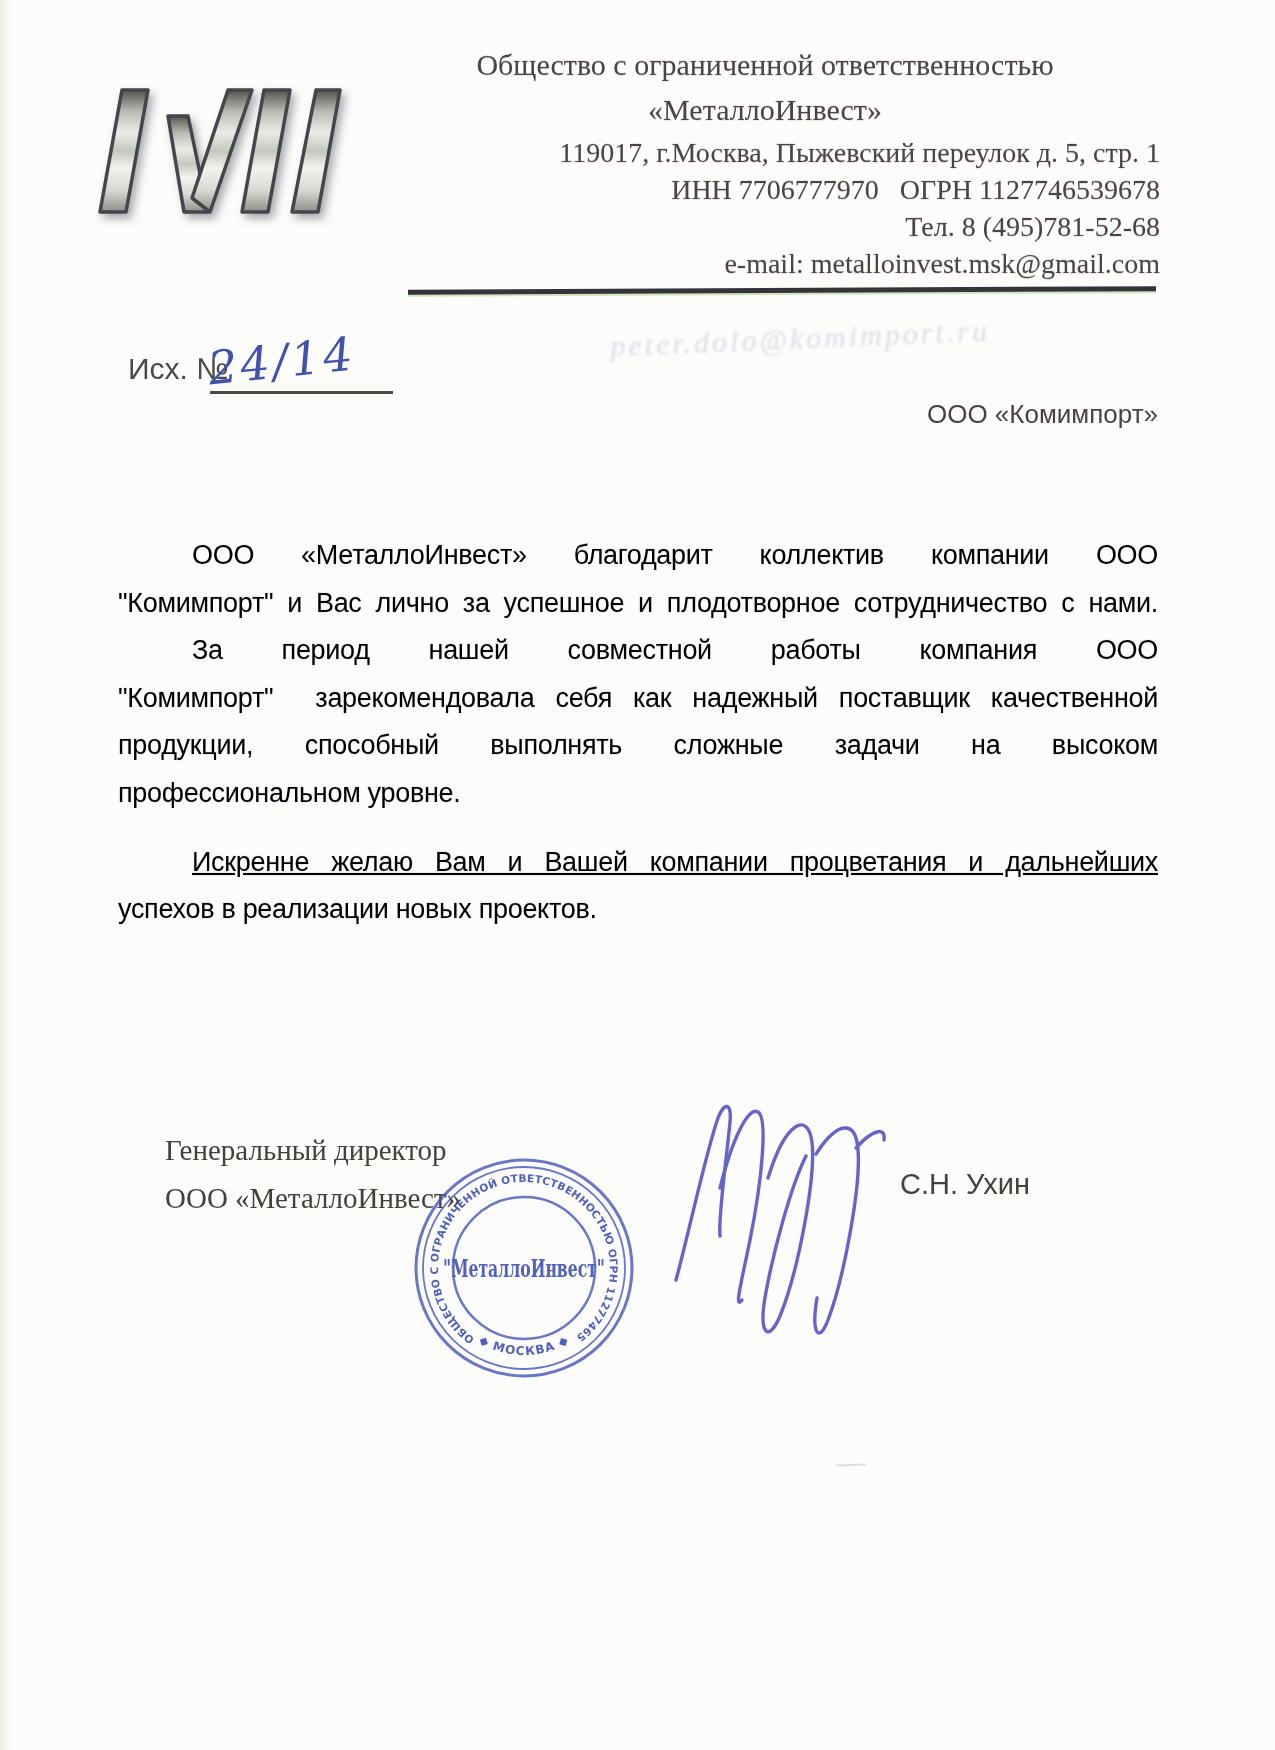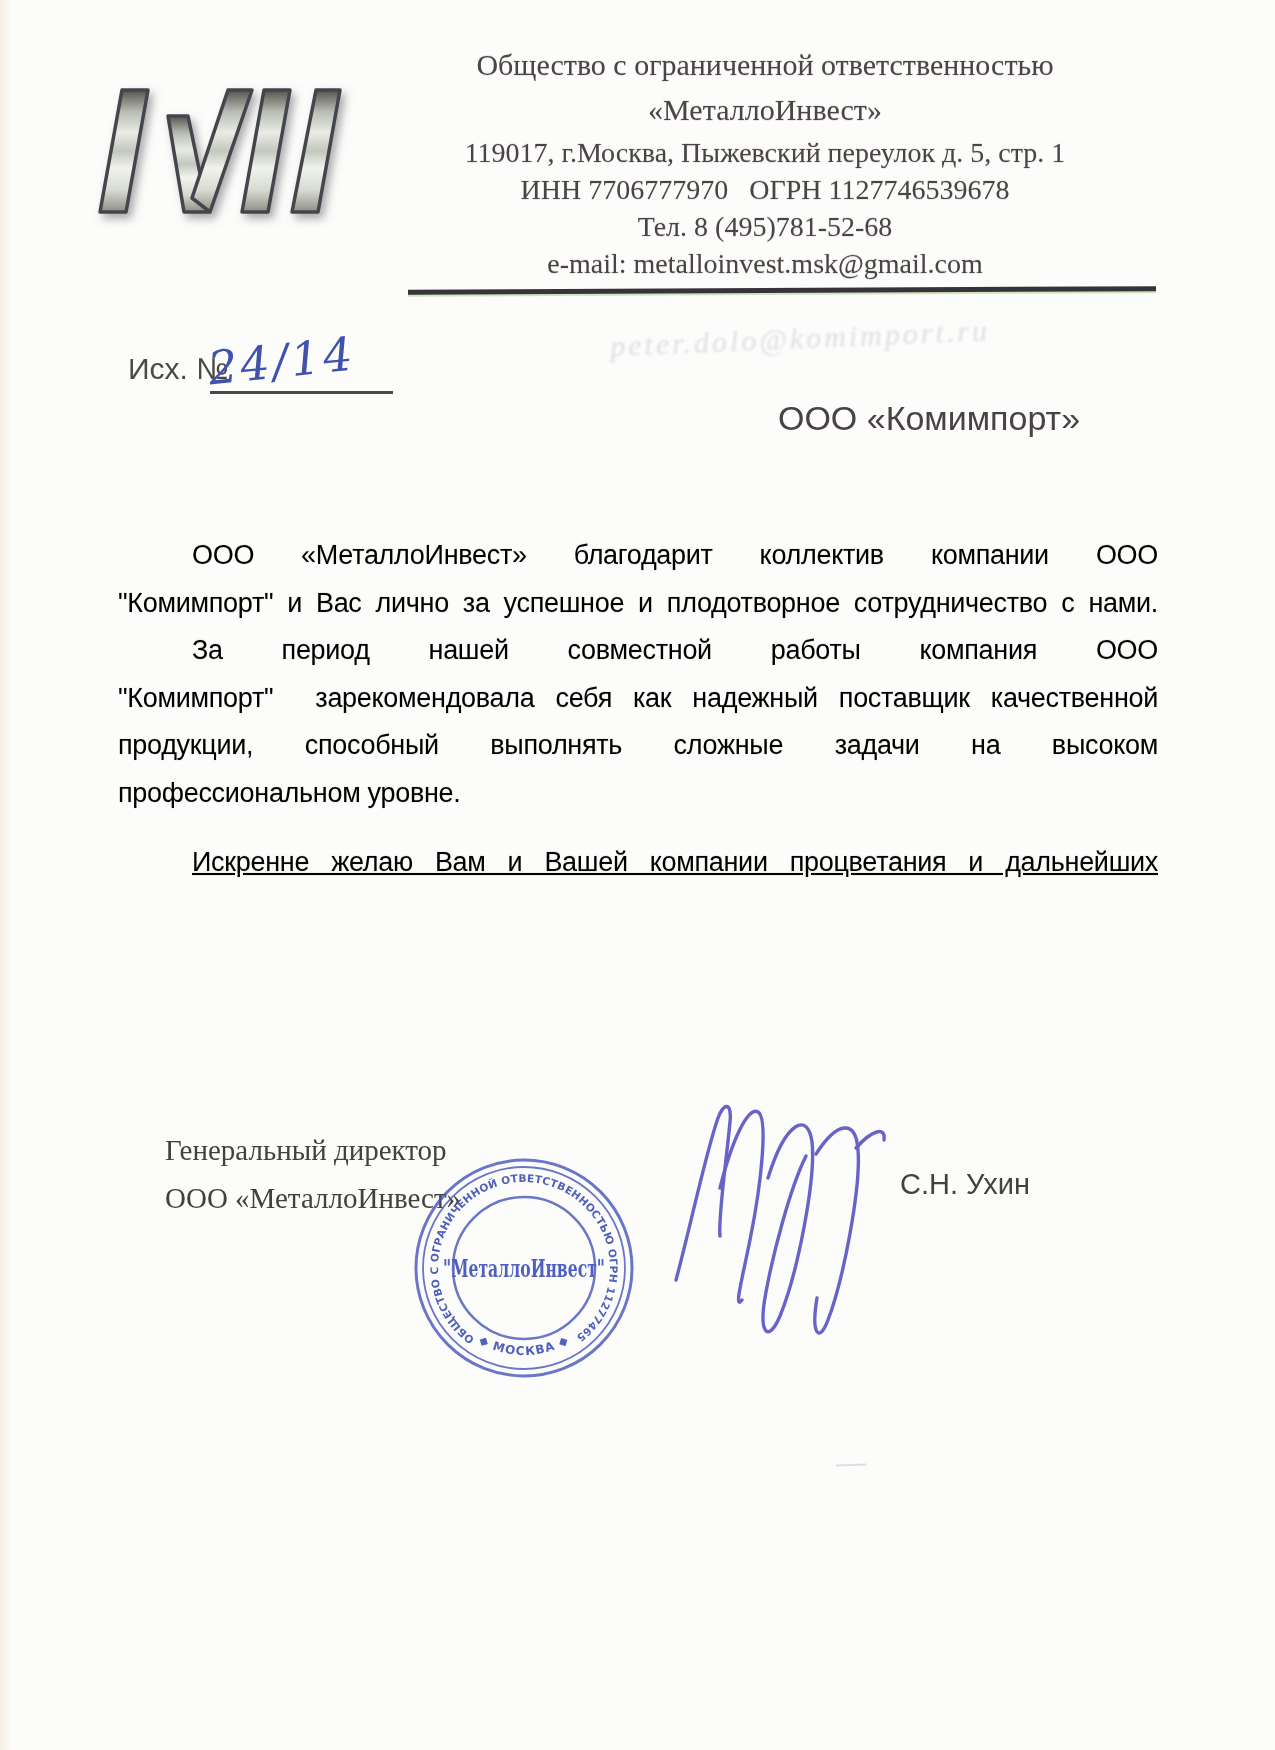--- a/index.html
+++ b/index.html
@@ -14,33 +14,33 @@
                    background:rgba(190,190,194,.45);}
   .scan-dash{position:absolute;left:836px;top:1464px;width:30px;height:2px;
              background:rgba(150,160,200,.32);transform:rotate(-2deg);}
   
   .logo{position:absolute;left:68px;top:80px;width:296px;height:158px;}
   
   .header{position:absolute;left:370px;top:48px;width:790px;text-align:center;
           font-family:"Liberation Serif","DejaVu Serif",serif;color:#4a4347;
           text-shadow:0 1px 0 rgba(170,80,170,.14),0 -1px 0 rgba(110,170,70,.16);}
   .header .h-big{font-size:30px;line-height:34px;margin-bottom:11px;white-space:pre;}
-  .header .h-sm{font-size:28px;line-height:30px;margin-bottom:7px;white-space:pre;}
+  .header .h-sm{font-size:28px;line-height:30px;margin-bottom:7px;white-space:pre;text-align:right;}
   .rule{position:absolute;left:408px;top:288px;width:748px;height:5px;background:#36343a;
         transform:rotate(-0.28deg);box-shadow:0 2px 0 rgba(120,190,80,.35);}
   
   .ref-label{position:absolute;left:128px;top:352px;font-size:30px;color:#4c4a47;white-space:pre;}
   .ref-underline{position:absolute;left:210px;top:391px;width:183px;height:3px;background:#4a4a42;}
   .ref-hand{position:absolute;left:196px;top:318px;width:190px;height:86px;}
   .bleed{position:absolute;left:610px;top:318px;width:545px;font-size:30px;
          font-family:"Liberation Serif","DejaVu Serif",serif;font-style:italic;
          letter-spacing:3px;color:rgba(150,152,188,.30);transform:rotate(-2.4deg);
          filter:blur(1.2px);white-space:nowrap;}
-  .recipient{position:absolute;left:700px;top:399px;width:458px;text-align:center;
-             font-size:34px;color:#4a4145;white-space:pre;}
+  .recipient{position:absolute;left:700px;top:399px;width:458px;text-align:right;
+             font-size:26px;color:#4a4145;white-space:pre;}
   
   .body-text{position:absolute;left:118px;top:532px;width:1040px;font-size:27px;
              letter-spacing:-0.3px;color:#000000;
              text-shadow:0 1px 0 rgba(180,80,180,.10),0 -1px 0 rgba(110,170,70,.12);}
   .bline{height:47.6px;line-height:47.6px;white-space:nowrap;}
   .bline.just{text-align:justify;text-align-last:justify;}
   .bline.ind{padding-left:74px;}
   
   .sig-title{position:absolute;left:165px;top:1126px;font-size:29px;color:#43413c;}
   .sig-title div{height:48px;line-height:48px;white-space:pre;font-family:Liberation Serif, serif;}
@@ -104,20 +104,21 @@
   <div class="recipient">ООО «Комимпорт»</div>
 
   <div class="body-text">
       <div class="bline just ind">ООО «МеталлоИнвест» благодарит коллектив компании ООО</div>
       <div class="bline just">"Комимпорт" и Вас лично за успешное и плодотворное сотрудничество с нами.</div>
       <div class="bline just ind">За период нашей совместной работы компания ООО</div>
       <div class="bline just">"Комимпорт"&nbsp; зарекомендовала себя как надежный поставщик качественной</div>
       <div class="bline just">продукции, способный выполнять сложные задачи на высоком</div>
       <div class="bline">профессиональном уровне.</div>
       <div class="bline just ind" style="margin-top: 21px; text-decoration: underline;">Искренне желаю Вам и Вашей компании процветания и дальнейших</div>
+      <div class="bline">успехов в реализации новых проектов.</div>
     </div>
 
   <div class="sig-title">
     <div>Генеральный директор</div>
     <div>ООО «МеталлоИнвест»</div>
   </div>
   <div class="sig-name">С.Н. Ухин</div>
 
   <svg class="stamp" viewBox="-118 -118 236 236">
     <defs>

